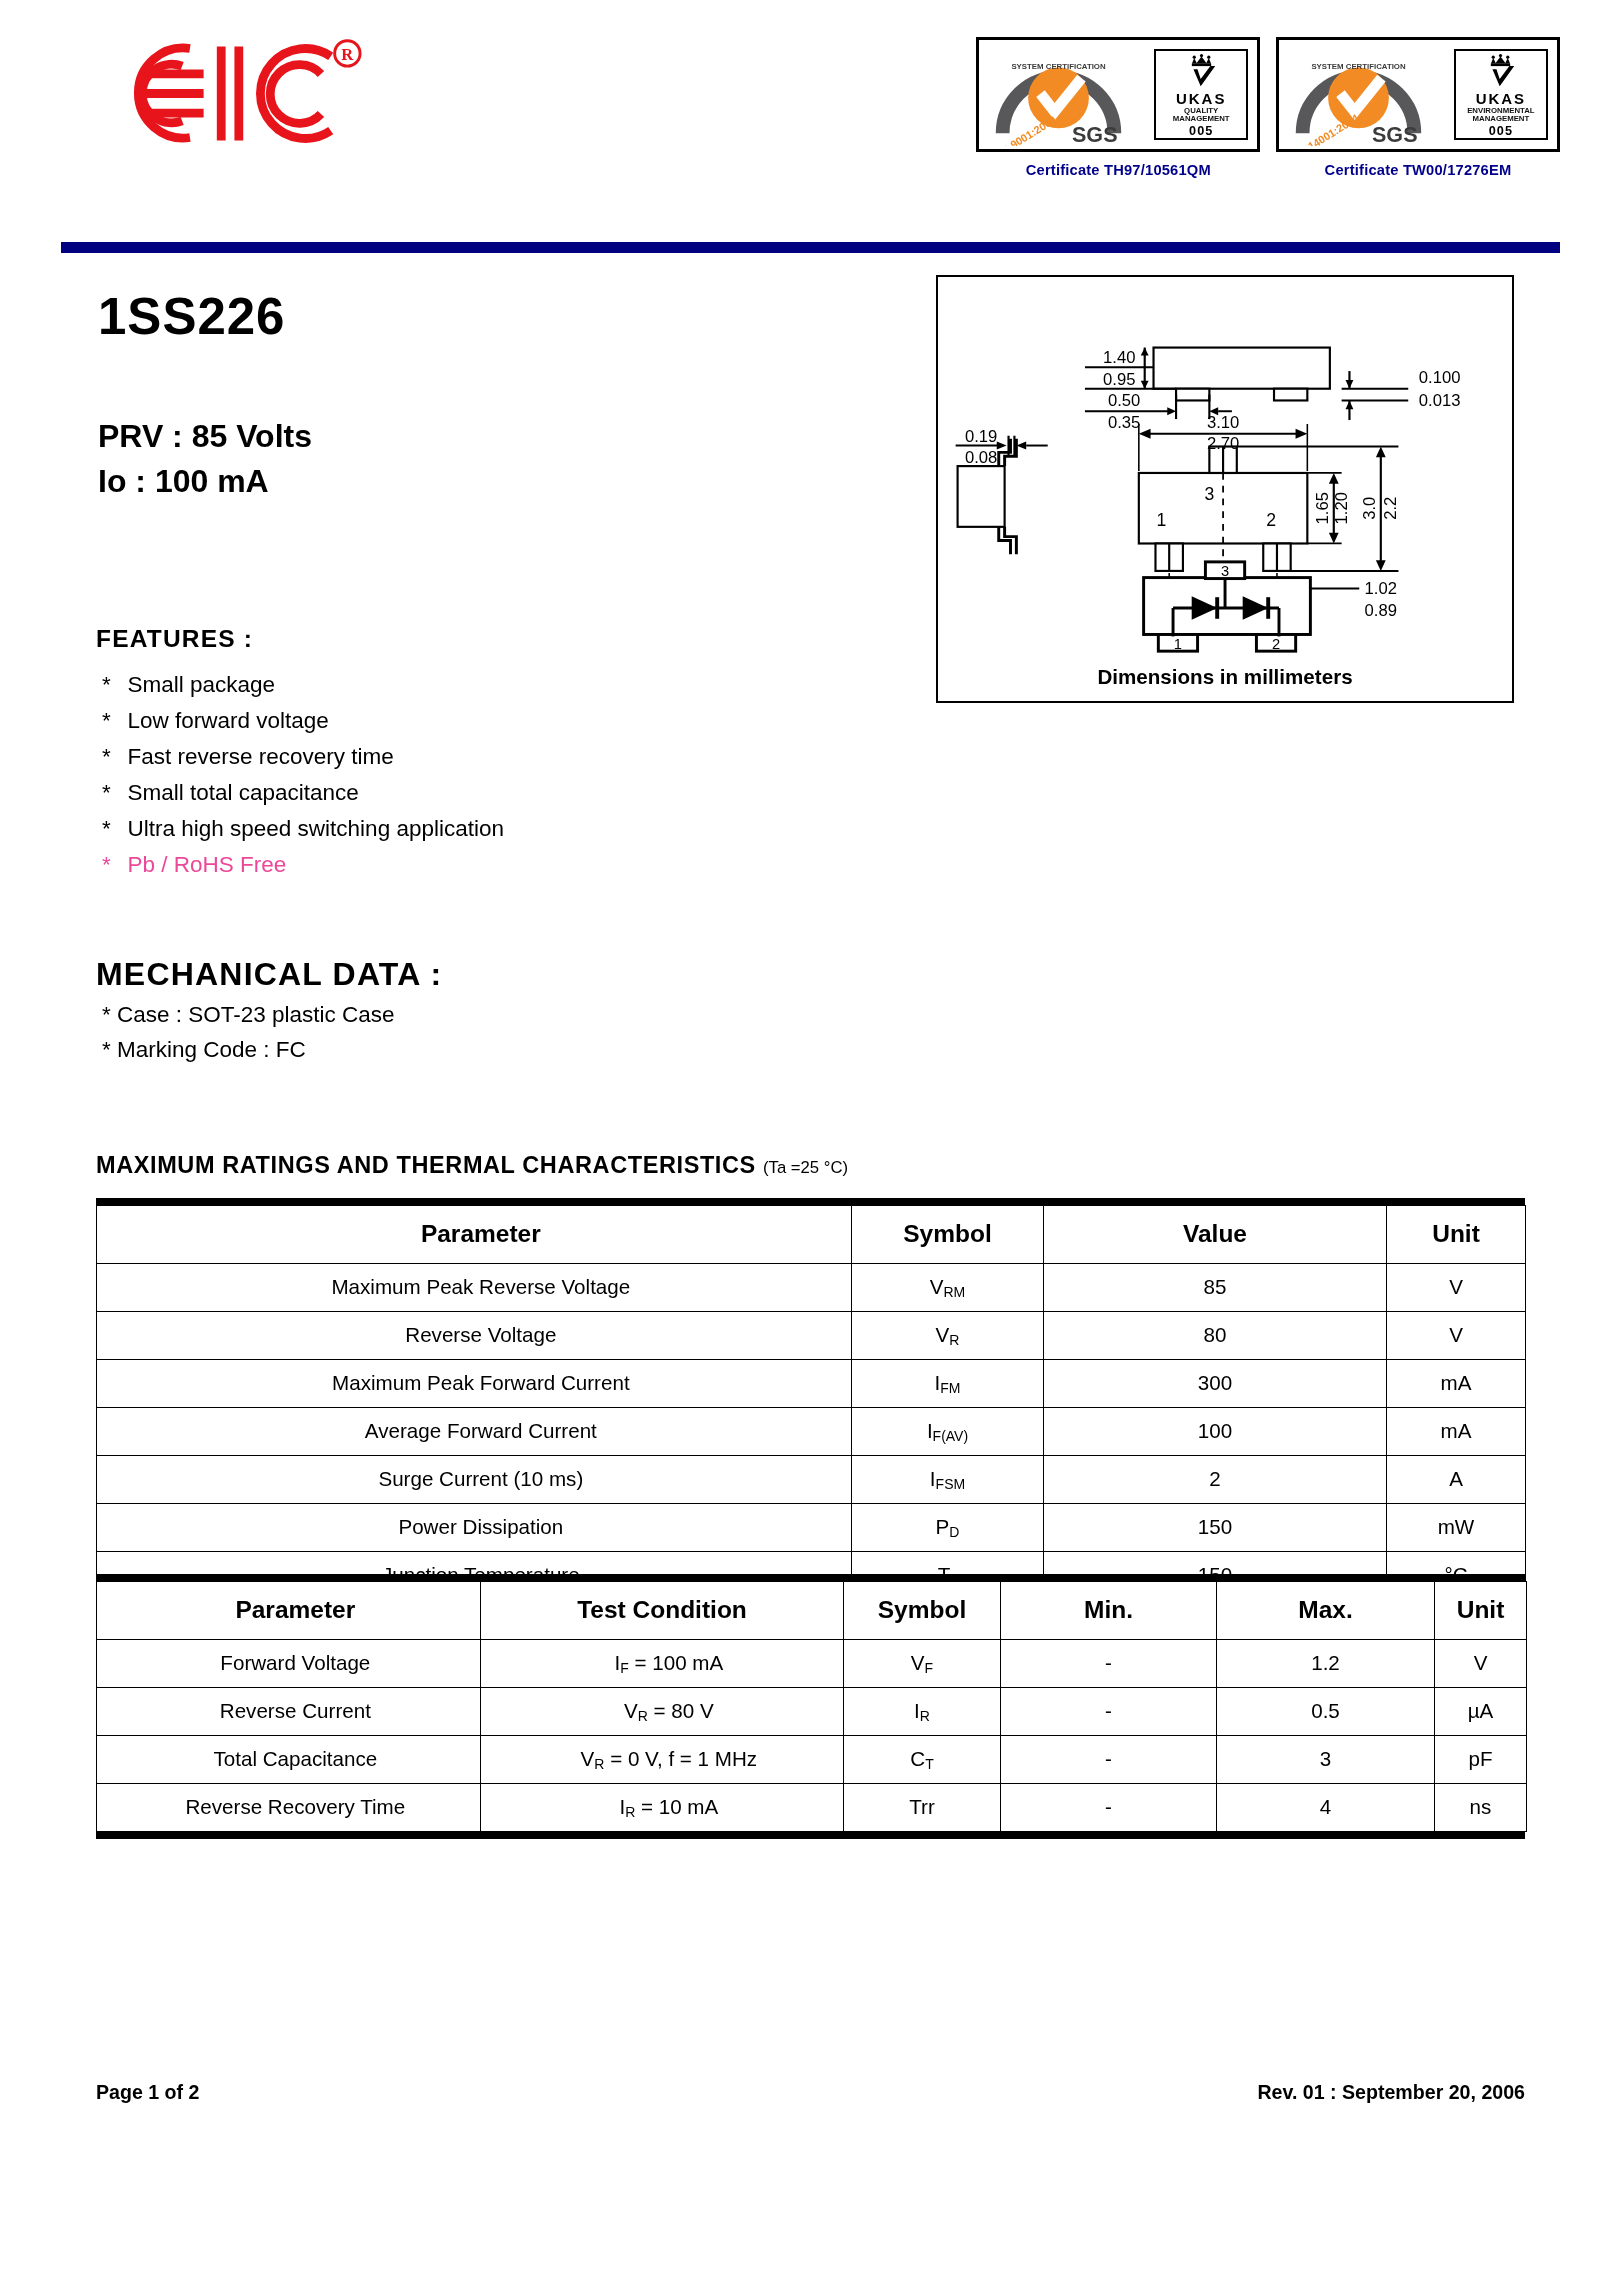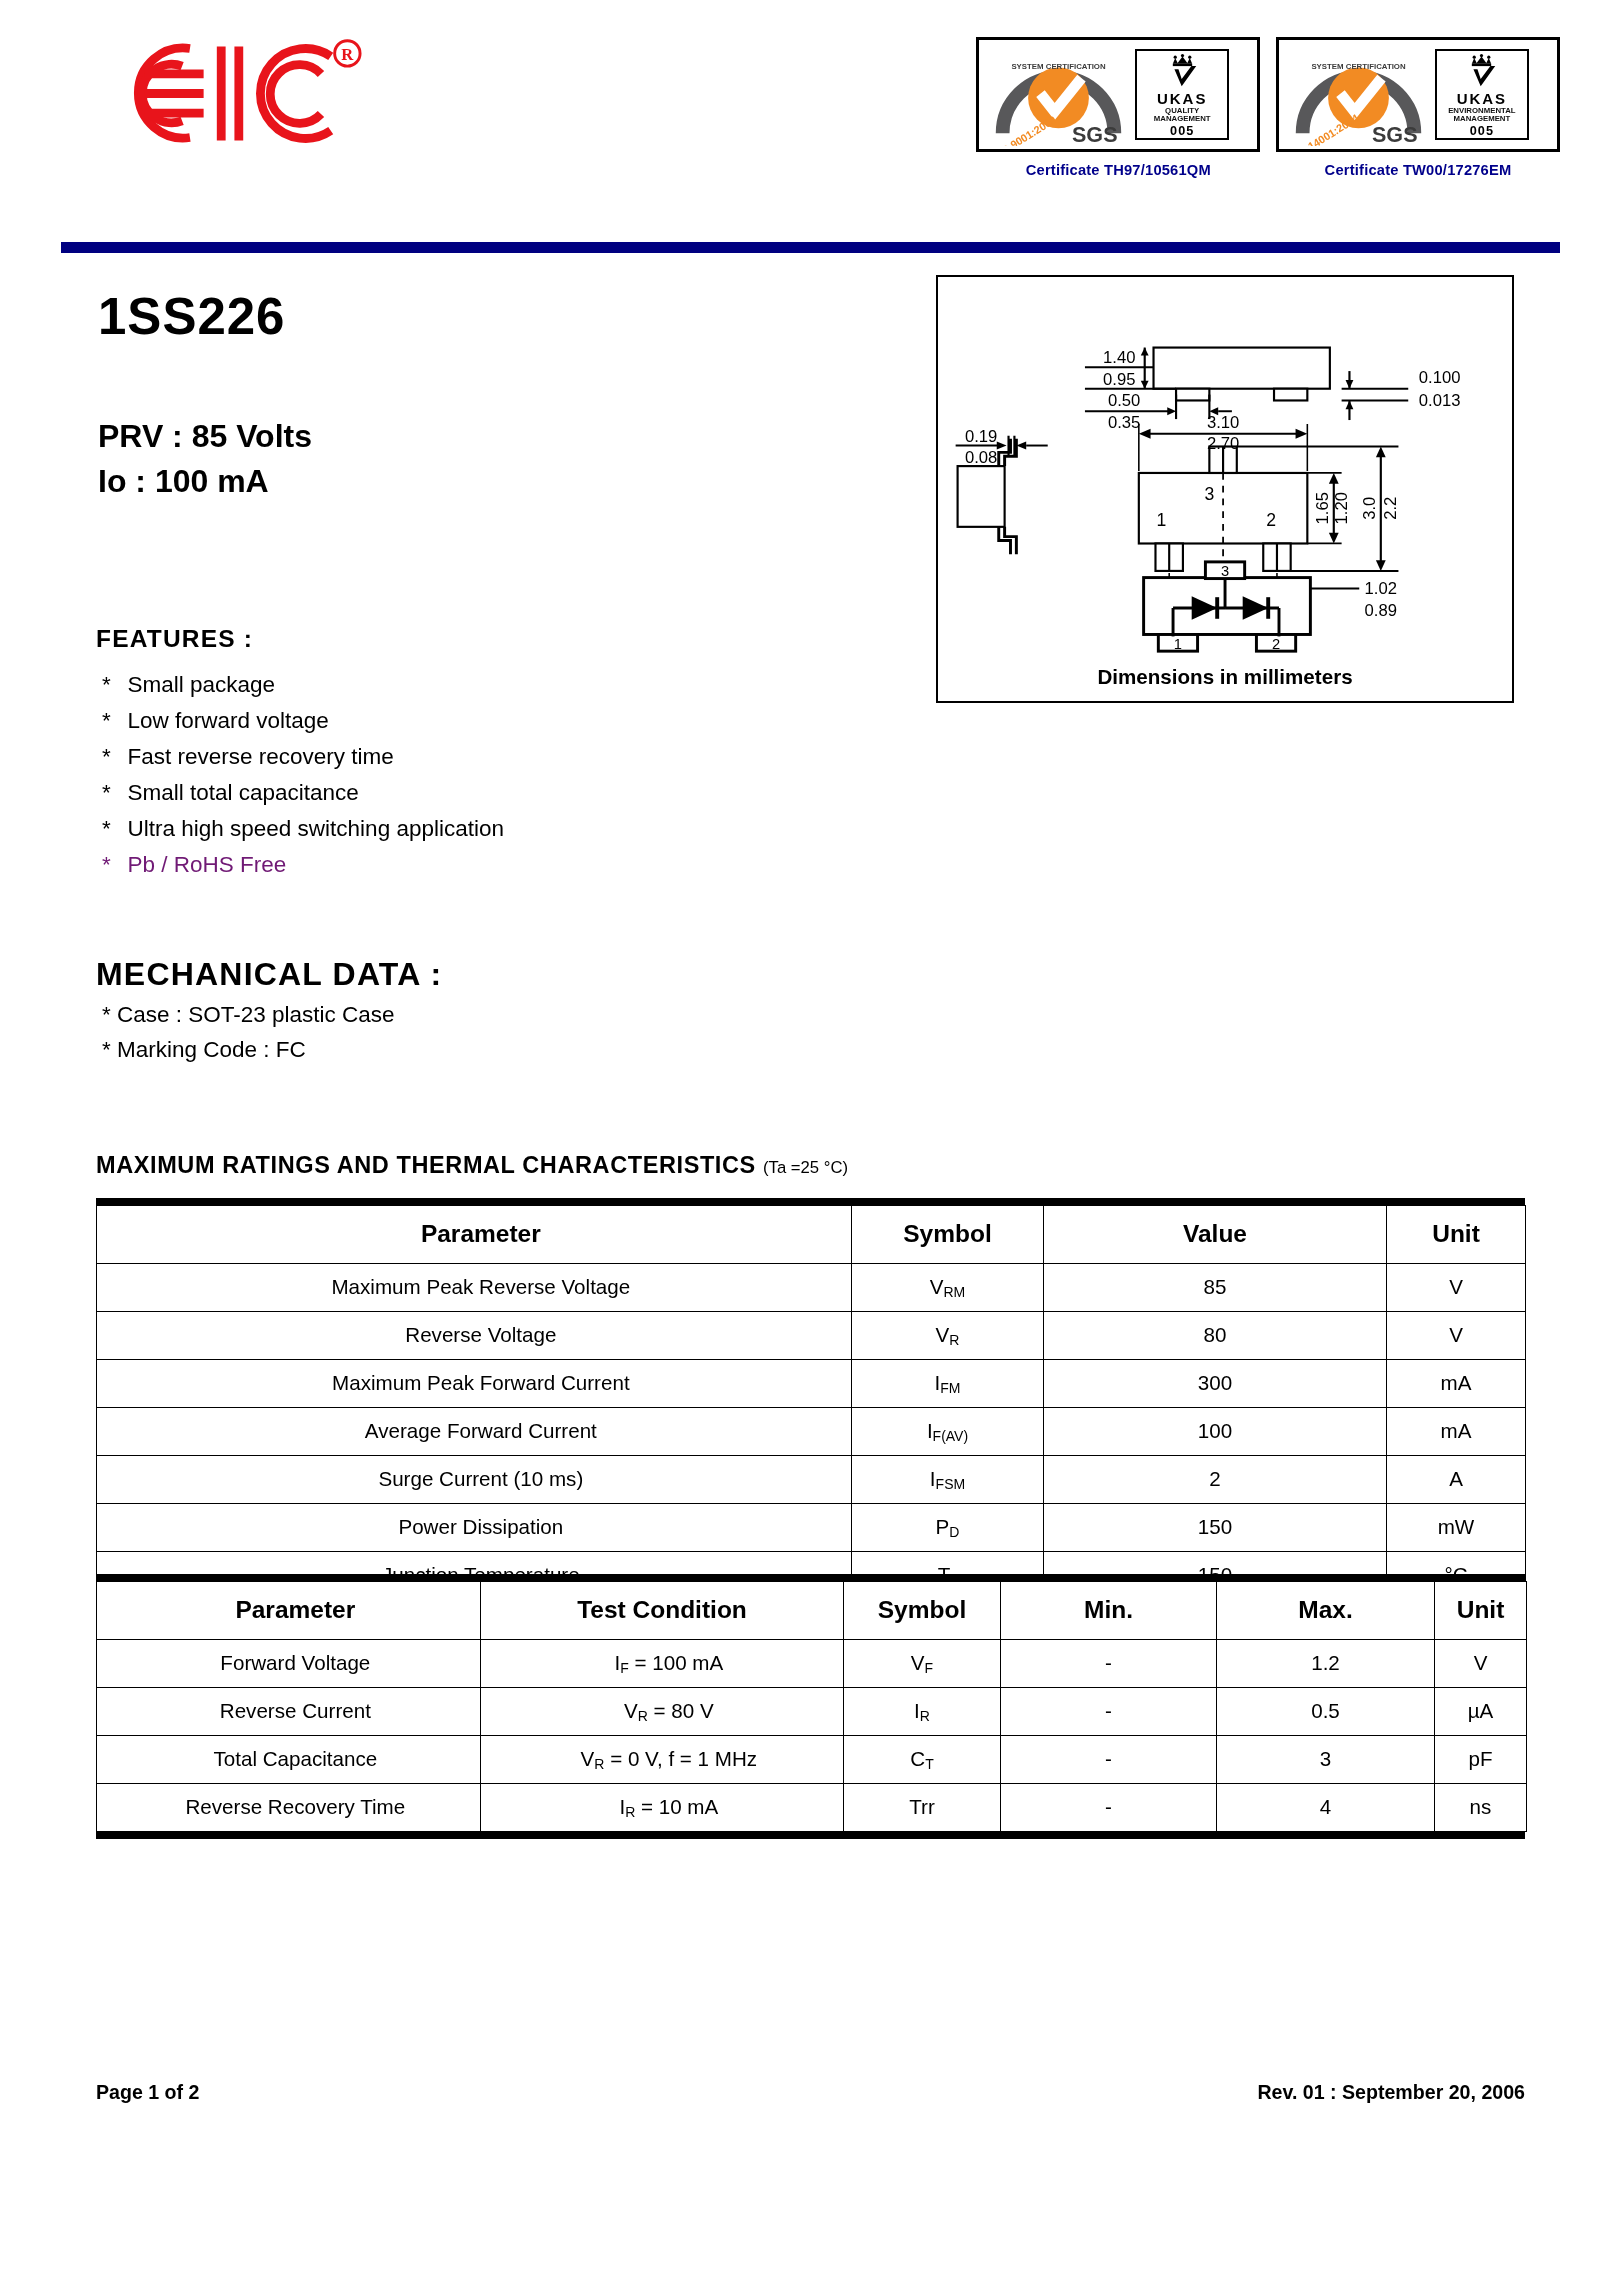--- a/index.html
+++ b/index.html
@@ -56,21 +56,21 @@
     height: 115px;
     box-sizing: border-box;
     display: flex;
     align-items: center;
     justify-content: center;
     padding: 2.9px 5.9px;
   }
   .cert-inner {
     display: flex;
     align-items: center;
-    gap: 3px;
+    gap: 22px;
     width: 100%;
     height: 100%;
   }
   .sgs-mark {
     position: relative;
     width: 147px;
     height: 100%;
   }
   .ukas-mark {
     border: 2px solid #000;
@@ -163,21 +163,21 @@
   }
   .features-list {
     position: absolute;
     left: 102px;
     top: 400px;
     font-size: 22.5px;
     line-height: 36px;
   }
   .feat-row { white-space: nowrap; }
   .feat-star { display: inline-block; width: 25.5px; }
-  .feat-green { color: #701a75; }
+  .feat-green { color: #ec4899; }
 
   .mech-title {
     position: absolute;
     left: 96px;
     top: 689px;
     font-size: 32px;
     font-weight: bold;
     letter-spacing: 1.2px;
   }
   .mech-list {

